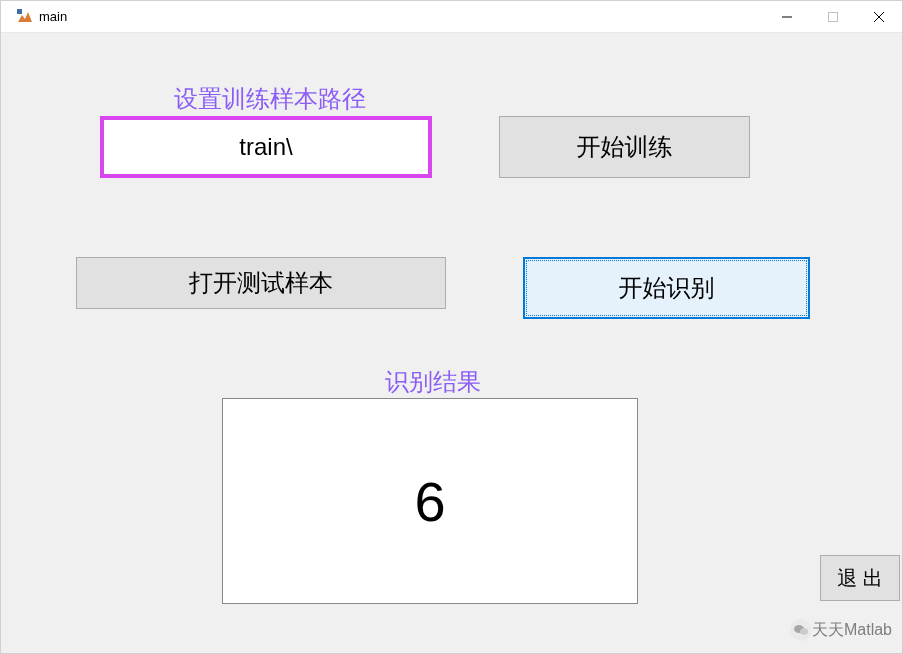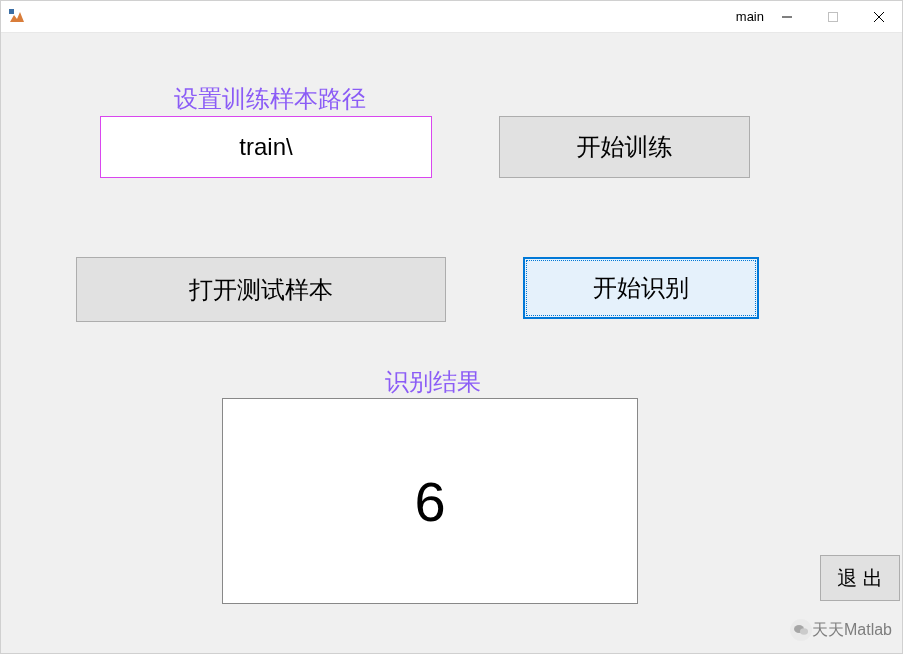--- a/index.html
+++ b/index.html
@@ -20,23 +20,22 @@
       background: #ffffff;
       border: 1px solid #d0d0d0;
       display: flex;
       flex-direction: column;
     }
     .titlebar {
       height: 32px;
       background: #ffffff;
       display: flex;
       align-items: center;
-      padding: 0 0 0 8px;
+      padding: 0 0 0 16px;
       border-bottom: 1px solid #e8e8e8;
-      text-align: right;
     }
     .titlebar-icon {
       width: 16px;
       height: 16px;
       margin-right: 6px;
       position: relative;
     }
     .titlebar-title {
       font-size: 13px;
       color: #000;
@@ -65,21 +64,21 @@
     }
     .label {
       position: absolute;
       font-size: 24px;
       color: #8b5cf6;
       text-align: right;
     }
     .text-input {
       position: absolute;
       background: #ffffff;
-      border: 1px solid #d946ef;
+      border: 4px solid #d946ef;
       font-size: 24px;
       text-align: center;
       padding: 12px;
       color: #000;
       font-family: inherit;
     }
     .btn {
       position: absolute;
       background: #e1e1e1;
       border: 1px solid #adadad;
@@ -167,23 +166,23 @@
     </div>
   </div>
 
   <div class="client-area">
     <div class="label" style="left:165px; top:50px; width:200px;">设置训练样本路径</div>
 
     <input type="text" class="text-input" style="left: 99px; top: 83px; width: 332px; height: 62px;" value="train\">
 
     <button class="btn" style="left:498px; top:83px; width:251px; height:62px;">开始训练</button>
 
-    <button class="btn" style="left:75px; top:224px; width:370px; height:65px;">打开测试样本</button>
-
-    <button class="btn focused" style="left:522px; top:224px; width:236px; height:62px;">开始识别</button>
+    <button class="btn" style="left:75px; top:224px; width:370px; height:52px;">打开测试样本</button>
+
+    <button class="btn focused" style="left:522px; top:224px; width:287px; height:62px;">开始识别</button>
 
     <div class="label" style="left:380px; top:333px; width:100px;">识别结果</div>
 
     <div class="result-box" style="left:221px; top:365px; width:416px; height:206px;">
       <span>6</span>
     </div>
 
     <button class="btn small" style="left:791px; top:522px; width:80px; height:46px;margin-left:28px;">退 出</button>
 
     <div class="watermark">

